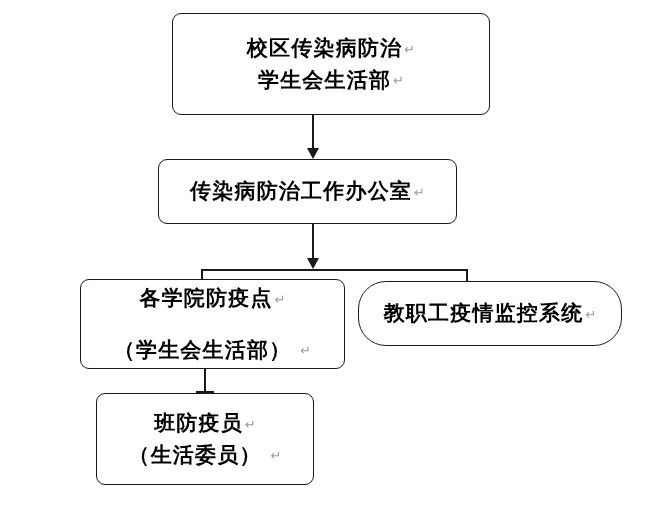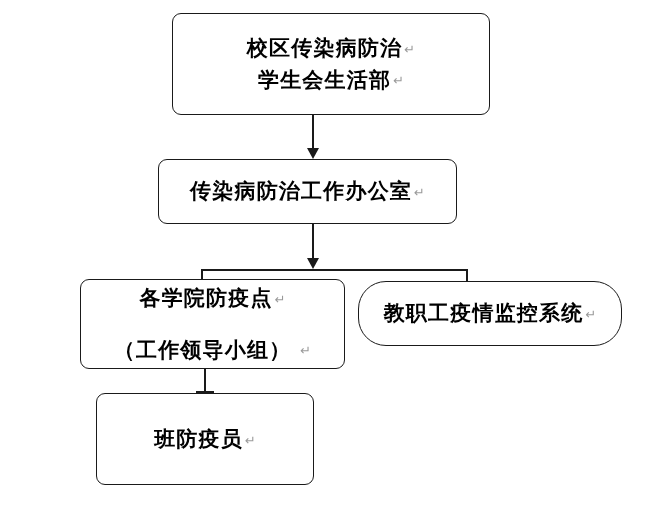--- a/index.html
+++ b/index.html
@@ -108,24 +108,25 @@
     <span class="line two-line"><span>校区传染病防治</span><span class="pmark">↵</span></span>
     <span class="line two-line"><span>学生会生活部</span><span class="pmark">↵</span></span>
   </div>
 
   <div class="node" style="left:158px; top:159px; width:299px; height:65px;">
     <span class="line"><span>传染病防治工作办公室</span><span class="pmark">↵</span></span>
   </div>
 
   <div class="node" style="left:80px; top:279px; width:265px; height:90px;gap:20px;">
     <span class="line two-line"><span>各学院防疫点</span><span class="pmark">↵</span></span>
-    <span class="line two-line"><span>（工作领导小组）</span><span class="pmark spaced">↵</span></span>
+    <span class="line two-line"><span>（学生会生活部）</span><span class="pmark spaced">↵</span></span>
   </div>
 
   <div class="node" style="left:358px; top:281px; width:264px; height:65px;border-radius:28px;">
     <span class="line"><span>教职工疫情监控系统</span><span class="pmark">↵</span></span>
   </div>
 
   <div class="node" style="left:96px; top:393px; width:218px; height:92px;justify-content:center;">
     <span class="line two-line"><span>班防疫员</span><span class="pmark">↵</span></span>
+    <span class="line two-line"><span>（生活委员）</span><span class="pmark spaced">↵</span></span>
   </div>
 
 </div>
 
 </body></html>

